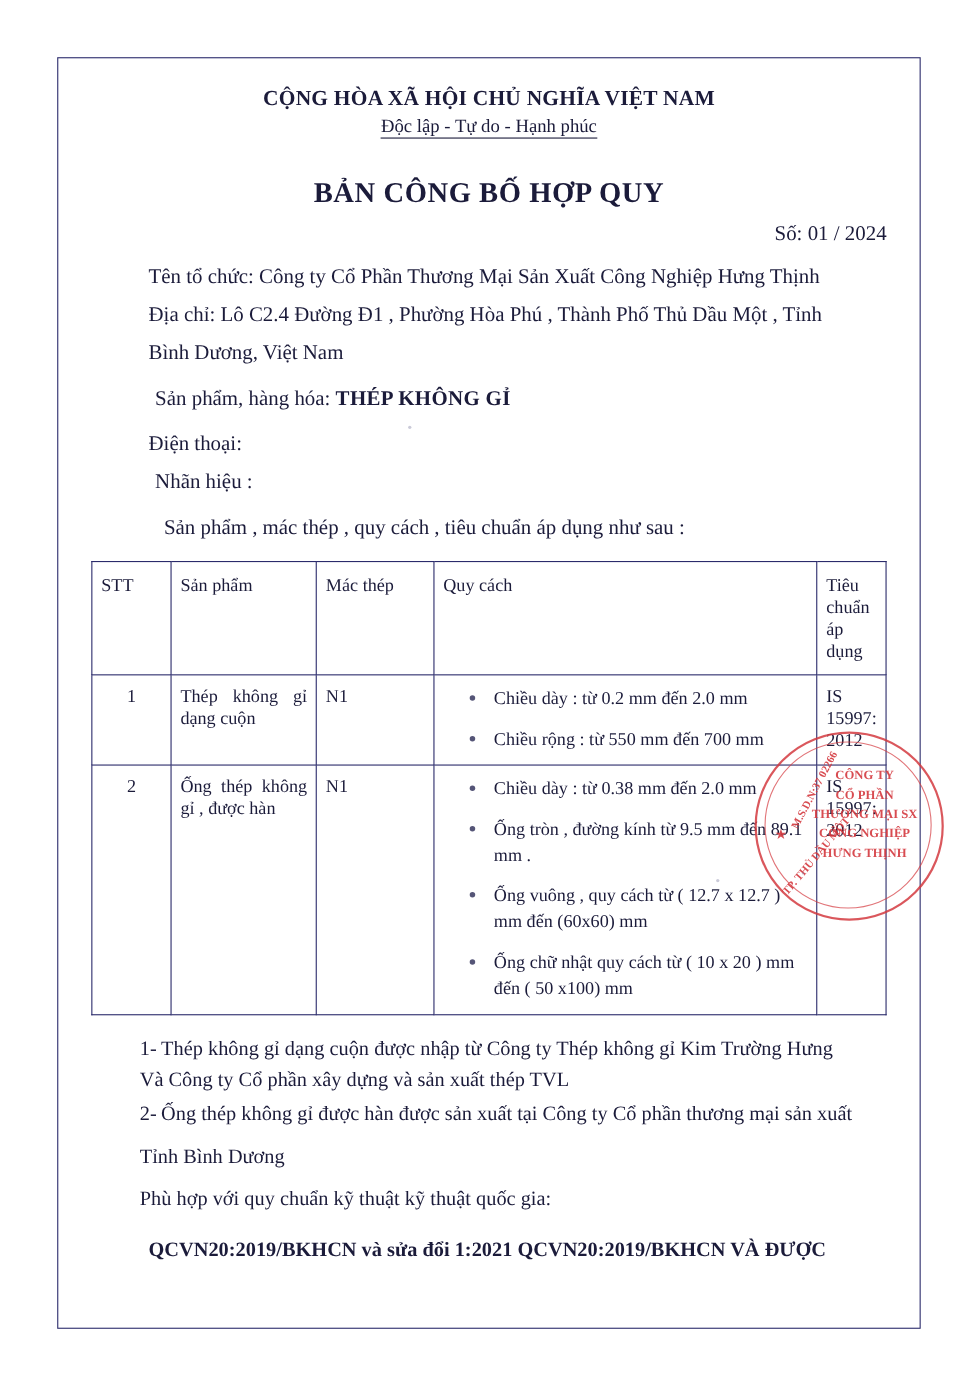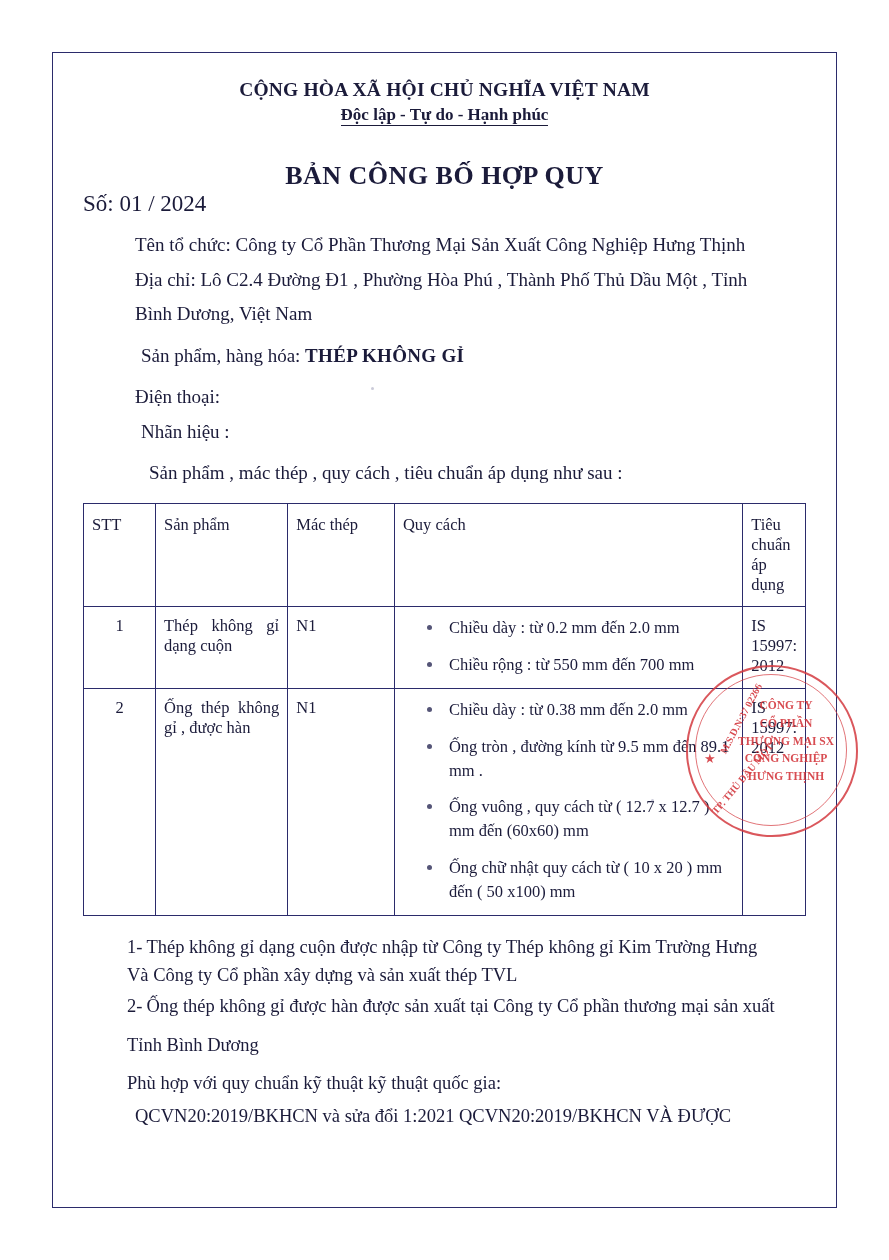--- a/index.html
+++ b/index.html
@@ -35,38 +35,39 @@
   }
   .nation-title {
     text-align: center;
     font-weight: bold;
     font-size: 19.5px;
     letter-spacing: 0.2px;
     margin-top: 8px;
   }
   .nation-sub {
     text-align: center;
-    font-weight: bold;
+    font-weight: normal;
     font-size: 17px;
     margin-top: 4px;
   }
   .nation-sub span {
     border-bottom: 1.4px solid #1b1b3a;
     padding-bottom: 1px;
   }
   .doc-title {
     text-align: center;
     font-weight: bold;
     font-size: 26px;
     margin-top: 36px;
     letter-spacing: 0.5px;
   }
   .doc-number {
-    text-align: left;
-    font-size: 23px;
+    text-align: right;
+    font-size: 19px;
+    margin-top: 11px;
   }
   .field-line {
     font-size: 19px;
     margin-top: 14px;
     line-height: 1.45;
     padding-left: 52px;
   }
   .field-line.tight {
     margin-top: 7px;
   }
@@ -143,21 +144,21 @@
   }
   .note-cont.ind {
     padding-left: 42px;
   }
   .tail {
     font-size: 18.5px;
     line-height: 1.5;
   }
   .tail .l1 { padding-left: 44px; margin-top: 12px; }
   .tail .l2 { padding-left: 44px; margin-top: 10px; }
-  .tail .l3 { padding-left: 52px; margin-top: 5px; text-align: justify; }
+  .tail .l3 { padding-left: 52px; margin-top: 19px; text-align: justify; font-weight: bold; }
   .tail .l4 { padding-left: 0px; margin-top: 2px; text-align: justify; }
   .stamp {
     position: absolute;
     right: -18px;
     top: 612px;
     width: 168px;
     height: 168px;
     pointer-events: none;
   }
   .stamp .ring {

